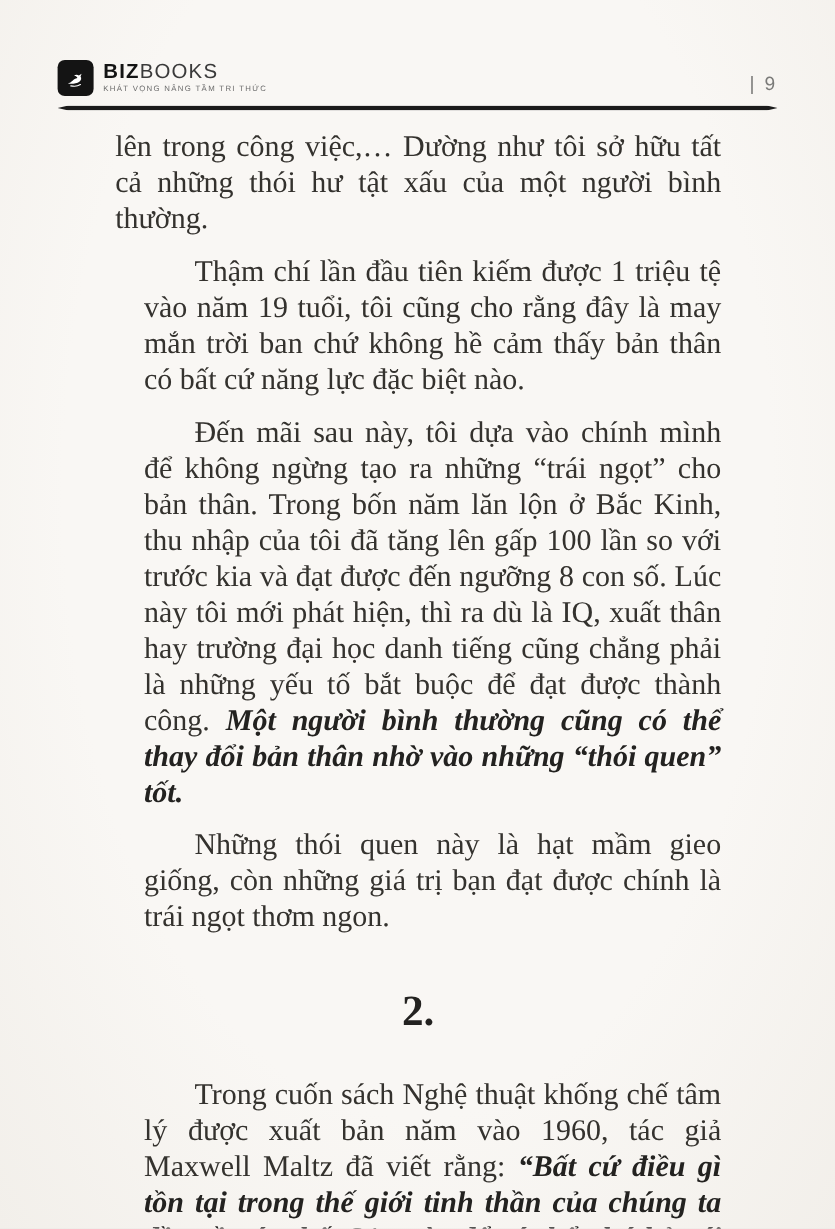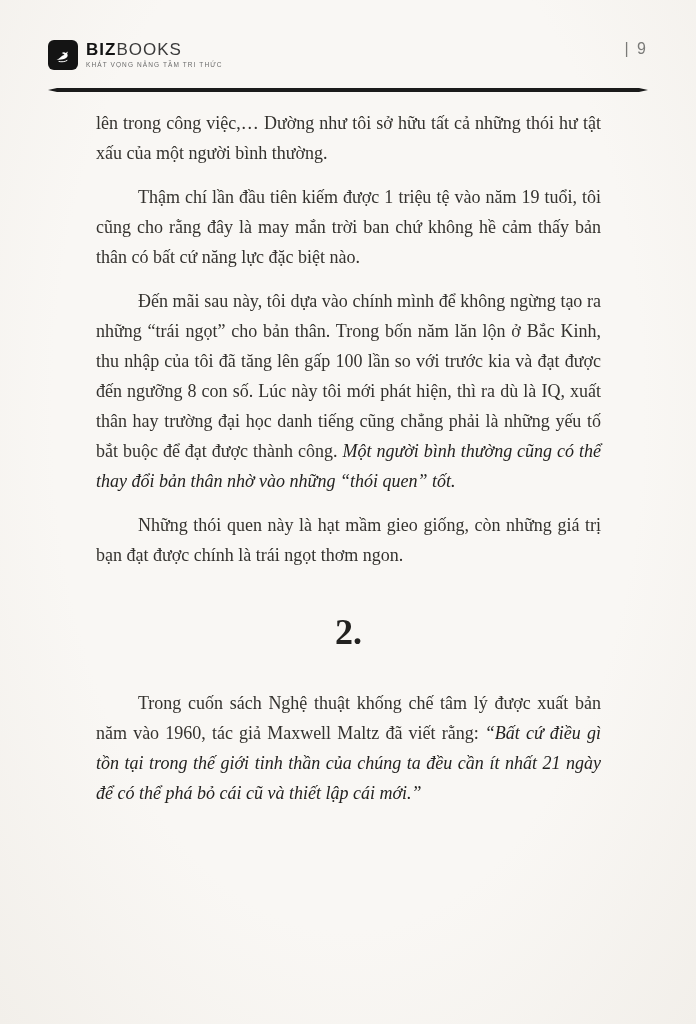--- a/index.html
+++ b/index.html
@@ -14,21 +14,21 @@
     background:#f7f5f1;
     background:radial-gradient(ellipse at 50% 40%, #f9f7f4 60%, #f2efea 100%);
     overflow:hidden;
     box-sizing:border-box;
   }
   
   .header{
     position:absolute;
     top:40px;left:48px;right:48px;
     height:40px;
-    display:flex;align-items:flex-start;justify-content:space-between;
+    display:flex;align-items:flex-end;justify-content:space-between;
     font-family:"Liberation Sans","DejaVu Sans",sans-serif;
   }
   .brand{display:flex;align-items:center;gap:8px;}
   .logo-box{
     width:30px;height:30px;border-radius:6px;
     background:#141414;
     display:flex;align-items:center;justify-content:center;
     flex:0 0 auto;
   }
   .brand-text{display:flex;flex-direction:column;line-height:1;}
@@ -50,29 +50,29 @@
     clip-path:polygon(0 50%, 1.5% 0, 98.5% 0, 100% 50%, 98.5% 100%, 1.5% 100%);
   }
   
   .page-body{
     position:absolute;
     top:108px;left:96px;right:95px;
     color:#34322e;
   }
   .para{
     margin:0 0 14px 0;
-    font-size:18px;
+    font-size:25px;
     line-height:30px;
     text-align:justify;
     text-justify:inter-word;
   }
-  .para.indent{text-indent:42px;}
+  .para.indent{text-indent:42px;margin-left:24px;}
   .run-normal{font-style:normal;font-weight:normal;}
   .run-italic{}
-  .run-bold-italic{font-style:italic;font-weight:normal;color:#232220;}
+  .run-bold-italic{font-style:italic;font-weight:bold;color:#232220;}
   .section-number{
     text-align:center;
     font-size:36px;
     font-weight:bold;
     color:#232220;
     margin:44px 0 38px 0;
     line-height:1;
   }
 </style>
 </head>

